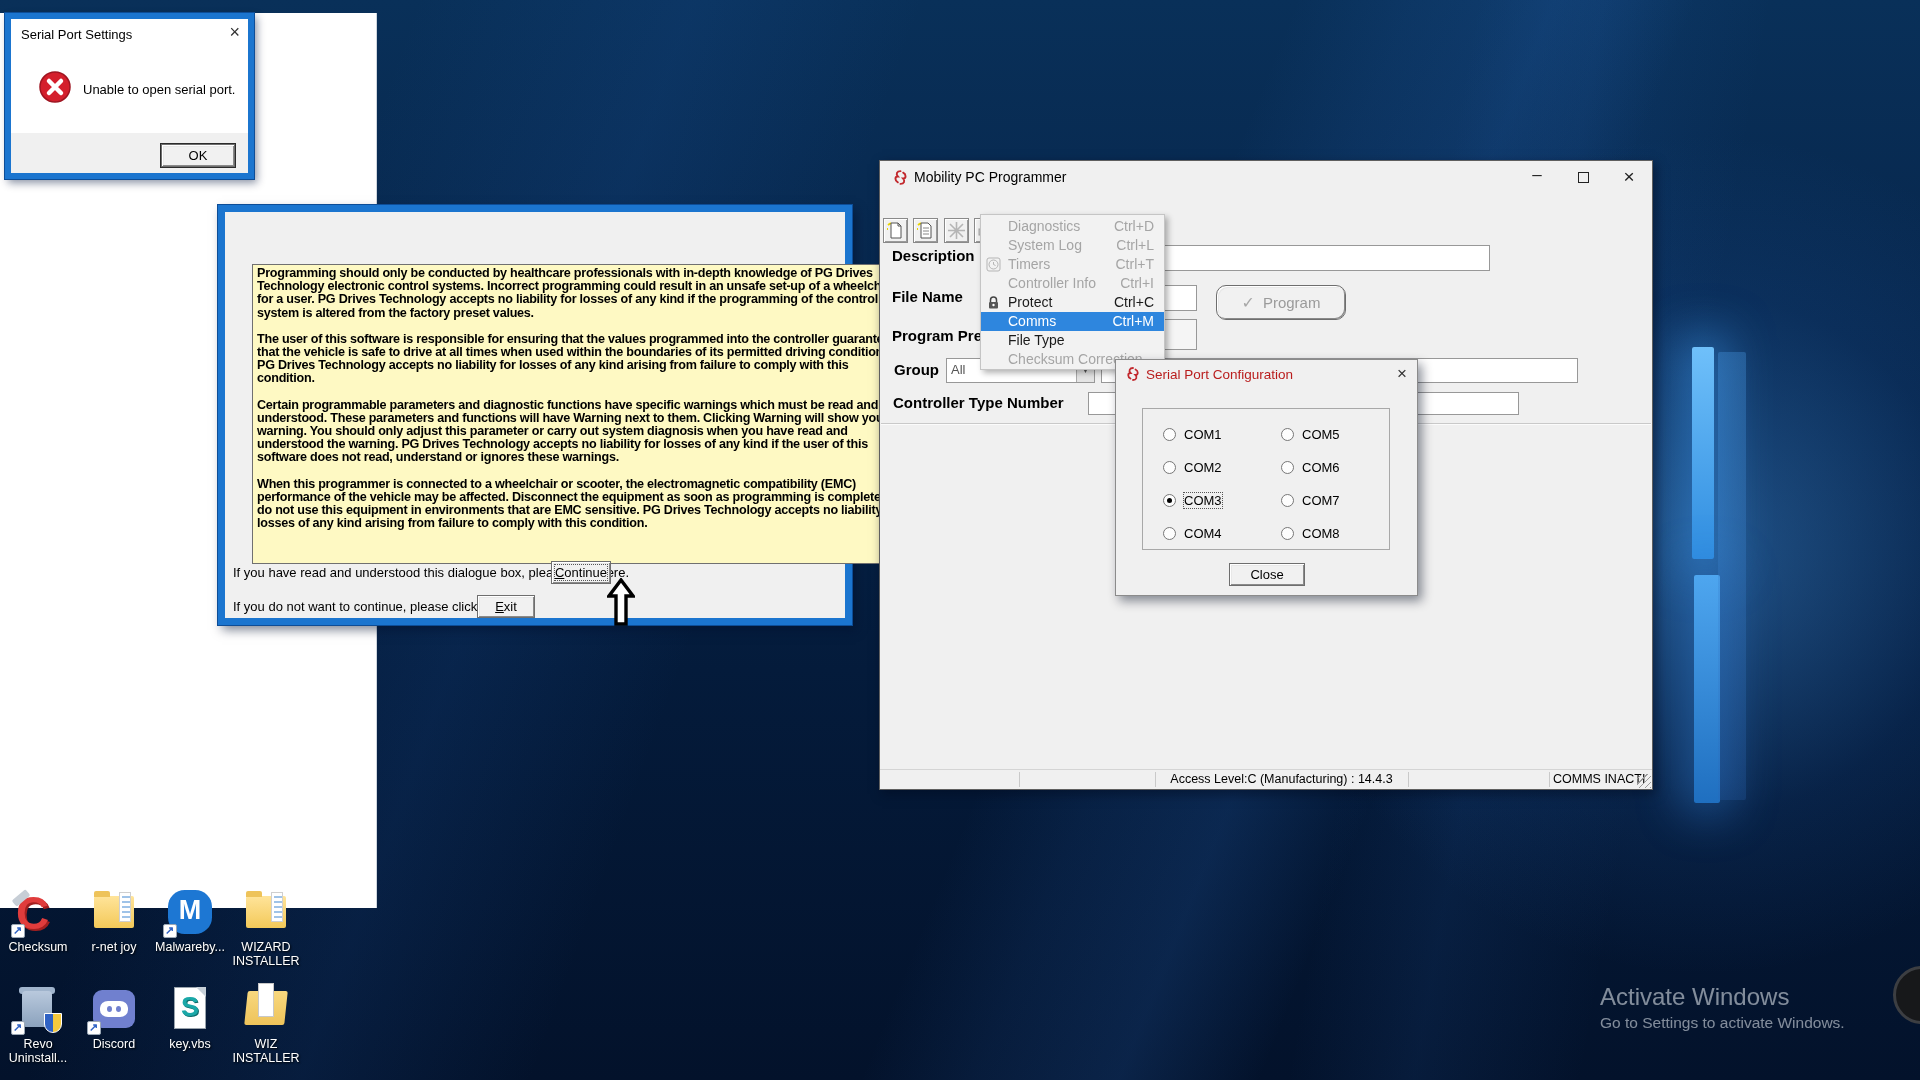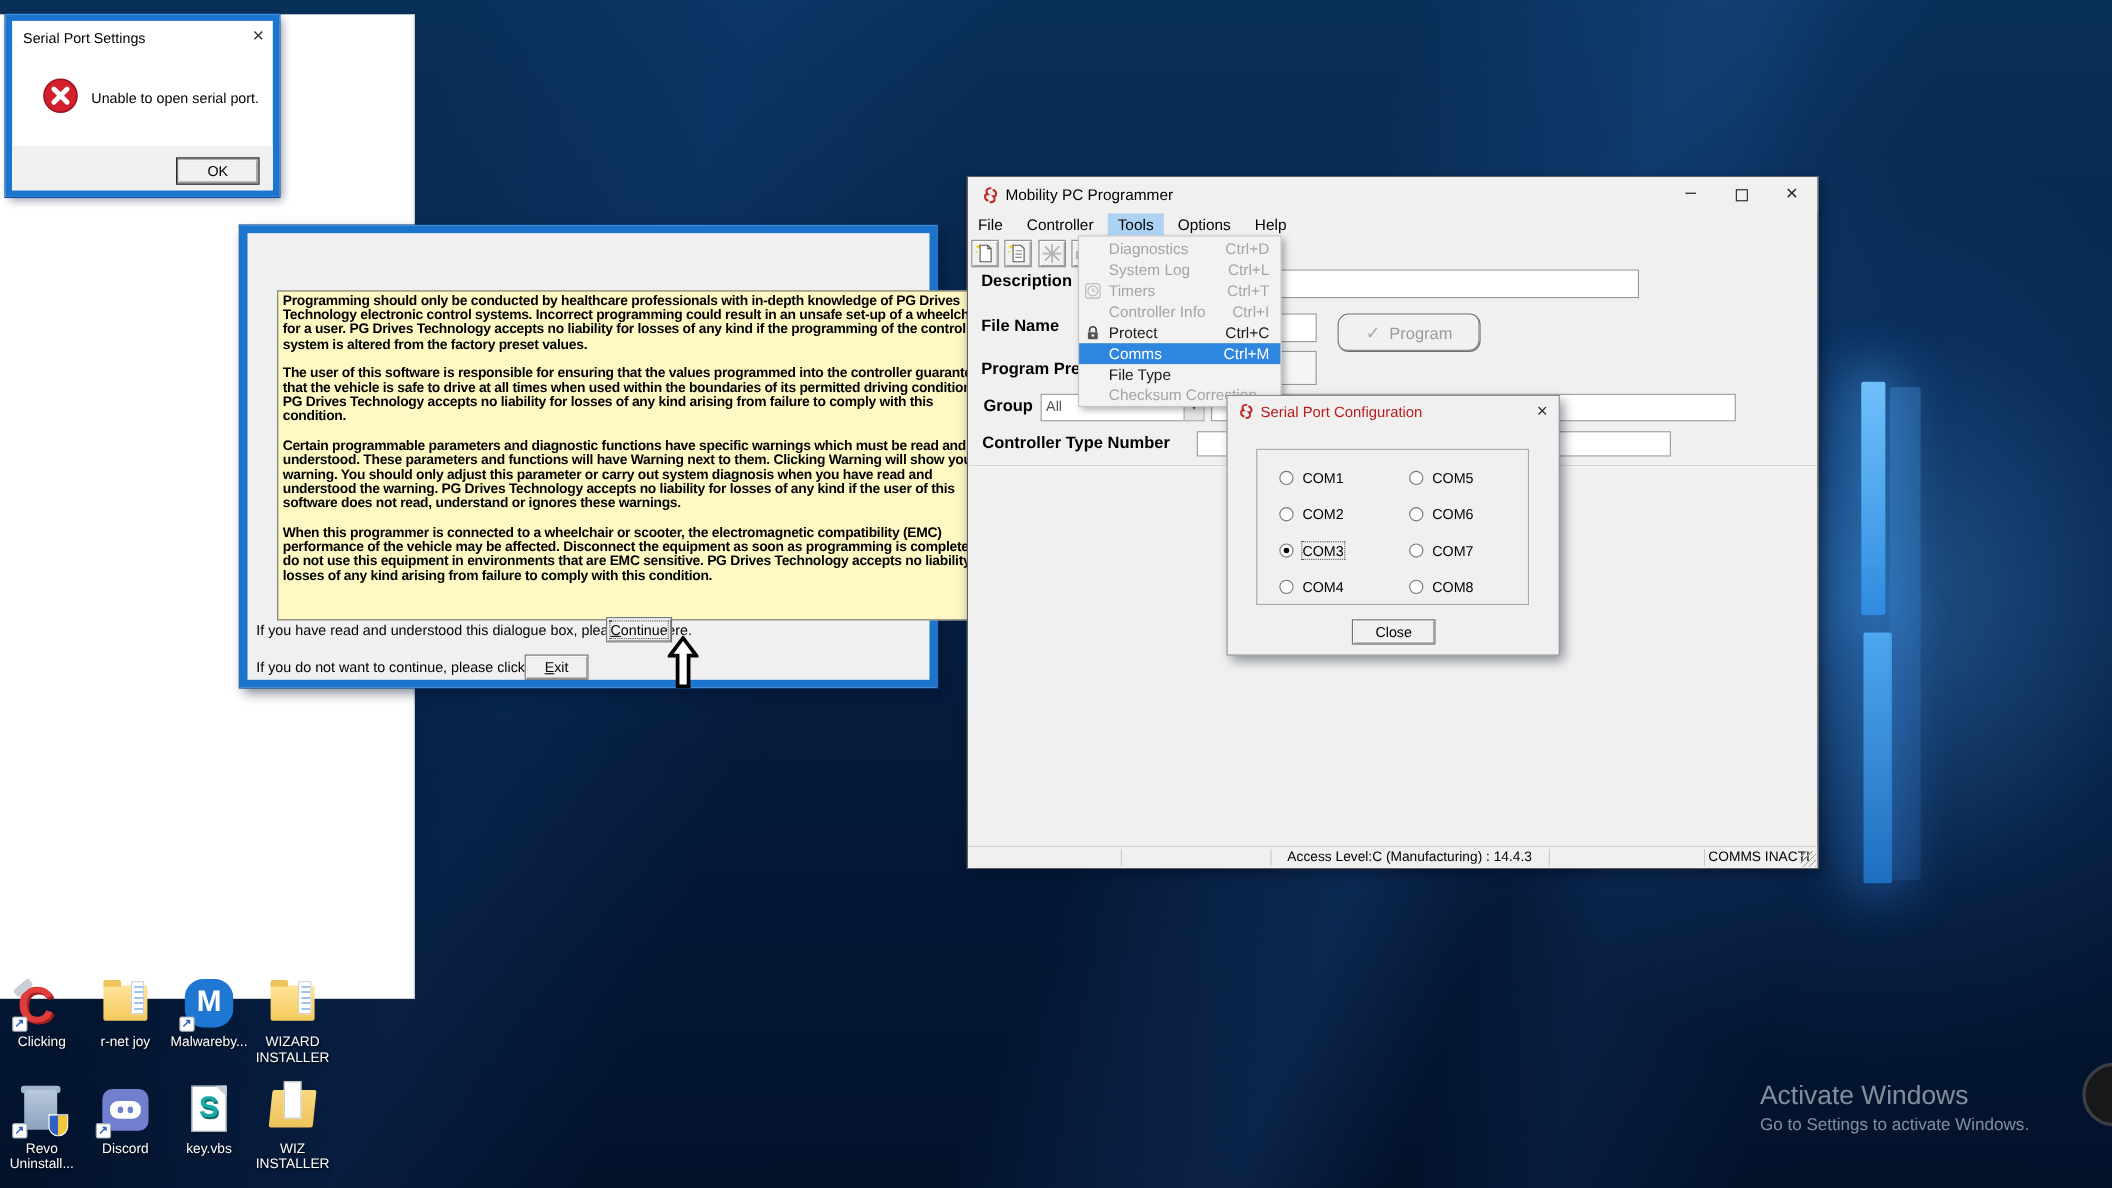--- a/index.html
+++ b/index.html
@@ -175,27 +175,20 @@
     <div class="titlebar">
       <svg class="appicon" viewBox="0 0 16 16">
         <path d="M8 2 C4.5 2 3.5 5 5.5 7 C2.5 7 2.5 11 5.5 12.5" stroke="#c2282d" fill="none" stroke-width="1.8" stroke-linecap="round"></path>
         <path d="M8 14 C11.5 14 12.5 11 10.5 9 C13.5 9 13.5 5 10.5 3.5" stroke="#c2282d" fill="none" stroke-width="1.8" stroke-linecap="round"></path>
       </svg>
       <span class="title">Mobility PC Programmer</span>
       <div class="wc" id="wc-min">–</div>
       <div class="wc" id="wc-max"><i></i></div>
       <div class="wc" id="wc-close">×</div>
     </div>
-    <div class="menubar">
-      <span class="mi">File</span>
-      <span class="mi">Controller</span>
-      <span class="mi hl">Tools</span>
-      <span class="mi">Options</span>
-      <span class="mi">Help</span>
-    </div>
     <div class="toolbar">
       <span class="tbtn"><svg class="icon-svg" viewBox="0 0 19 19">
             <path d="M2 4 l3 -2 M2 8 l-1 0" stroke="#e8d400" stroke-width="2"></path>
             <path d="M5 2 h7 l3 3 v12 h-10 z" fill="#fff" stroke="#555"></path>
             <path d="M12 2 v3 h3" fill="none" stroke="#555"></path>
           </svg></span>
       <span class="tbtn"><svg class="icon-svg" viewBox="0 0 19 19">
             <path d="M2 4 l3 -2 M2 8 l-1 0" stroke="#e8d400" stroke-width="2"></path>
             <path d="M5 2 h7 l3 3 v12 h-10 z" fill="#fff" stroke="#555"></path>
             <path d="M7 7 h6 M7 10 h6 M7 13 h6" stroke="#888"></path>
@@ -307,21 +300,21 @@
     </div>
     <button class="btn3d" id="close-btn">Close</button>
   </div>
 
   <div class="dicon" style="left:0px;top:888px;">
     <div class="art">
         <span class="ccl-c">C</span>
         <span class="ccl-brush"></span>
         <span class="shortcut"></span>
       </div>
-    <div class="lbl">Clicking</div>
+    <div class="lbl">Checksum</div>
   </div>
   <div class="dicon" style="left:76px;top:888px;">
     <div class="art">
         <span class="folder">
           <span class="fdoc"></span>
         </span>
       </div>
     <div class="lbl">r-net joy</div>
   </div>
   <div class="dicon" style="left:152px;top:888px;">

